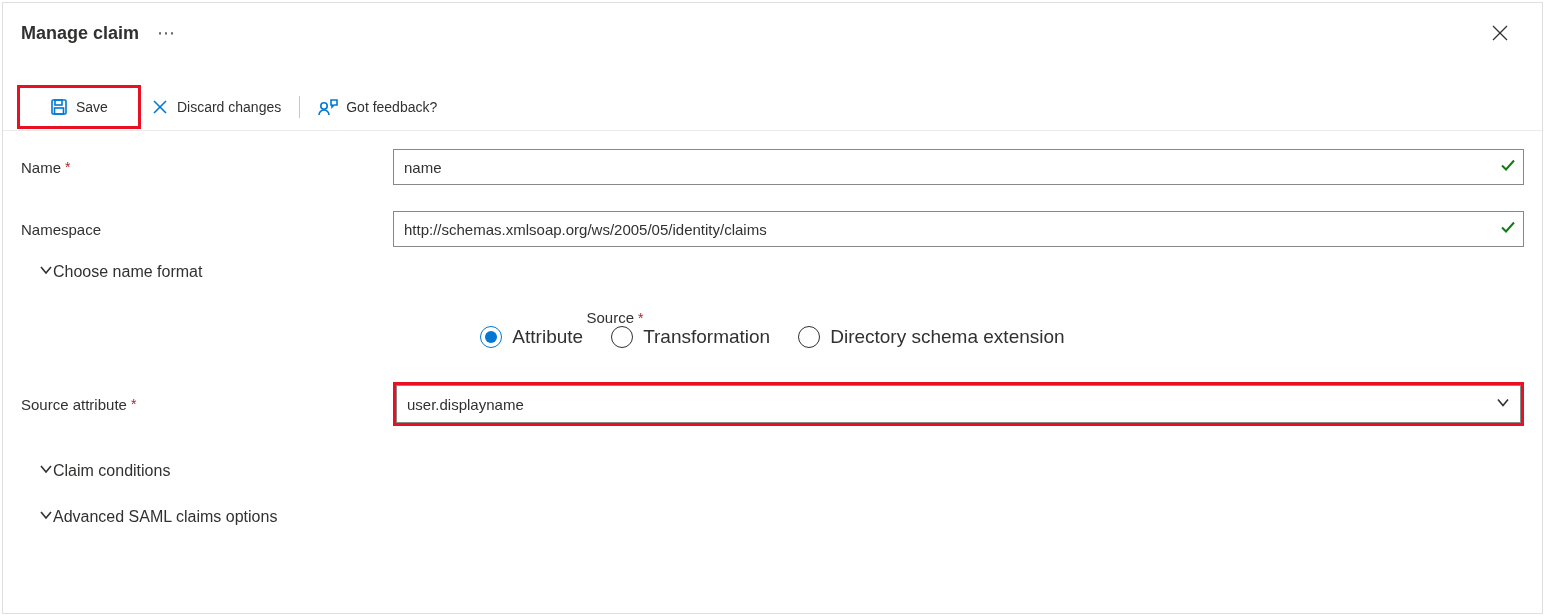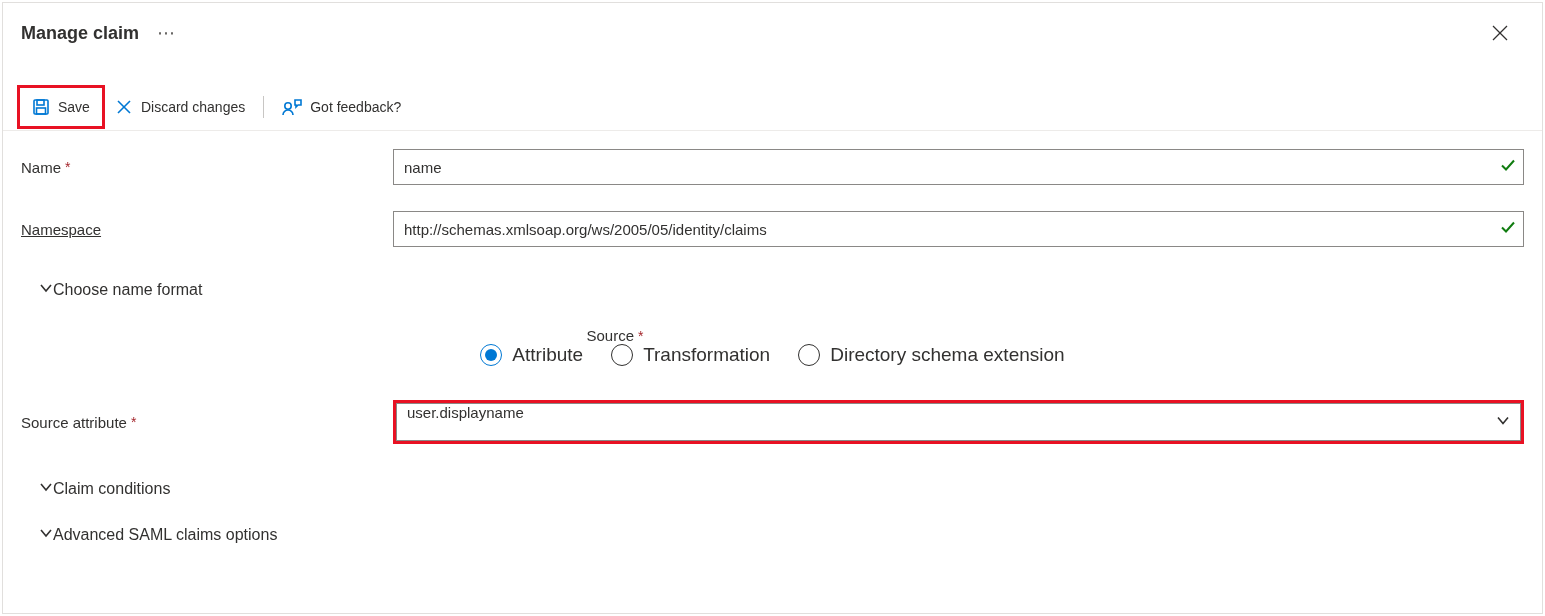--- a/index.html
+++ b/index.html
@@ -61,21 +61,21 @@
   }
   .tb-item svg { stroke: #0078d4; fill: none; stroke-width: 1.6; }
   .tb-sep {
     width: 1px;
     height: 22px;
     background: #c8c6c4;
     margin: 0 8px;
   }
   .highlight-save {
     border: 3px solid #e81123;
-    padding: 4px 2px;
+    padding: 4px 20px;
     margin-left: -4px;
   }
   .form {
     padding: 18px 18px 0 18px;
   }
   .row {
     display: flex;
     align-items: center;
     min-height: 36px;
     margin-bottom: 26px;
@@ -147,33 +147,34 @@
     background: #0078d4;
   }
   .dropdown {
     width: 100%;
     height: 38px;
     border: 1px solid #8a8886;
     background: #fff;
     padding: 0 36px 0 10px;
     font-size: 15px;
     display: flex;
+    align-items: center;
     position: relative;
     cursor: pointer;
   }
   .dd-chev {
     position: absolute;
     right: 10px;
     top: 50%;
     transform: translateY(-50%);
   }
   .highlight-dd {
     border: 3px solid #e81123;
   }
-  .namespace-row { margin-bottom: 34px; text-decoration: underline; }
+  .namespace-row { margin-bottom: 16px; }
   .source-row { margin-bottom: 34px; align-items: center; flex-direction: column; }
   .source-attr-row { margin-bottom: 36px; }
 </style>
 </head>
 <body>
 
 <div class="panel">
 
   <div class="header">
     <div class="title">Manage claim</div>

